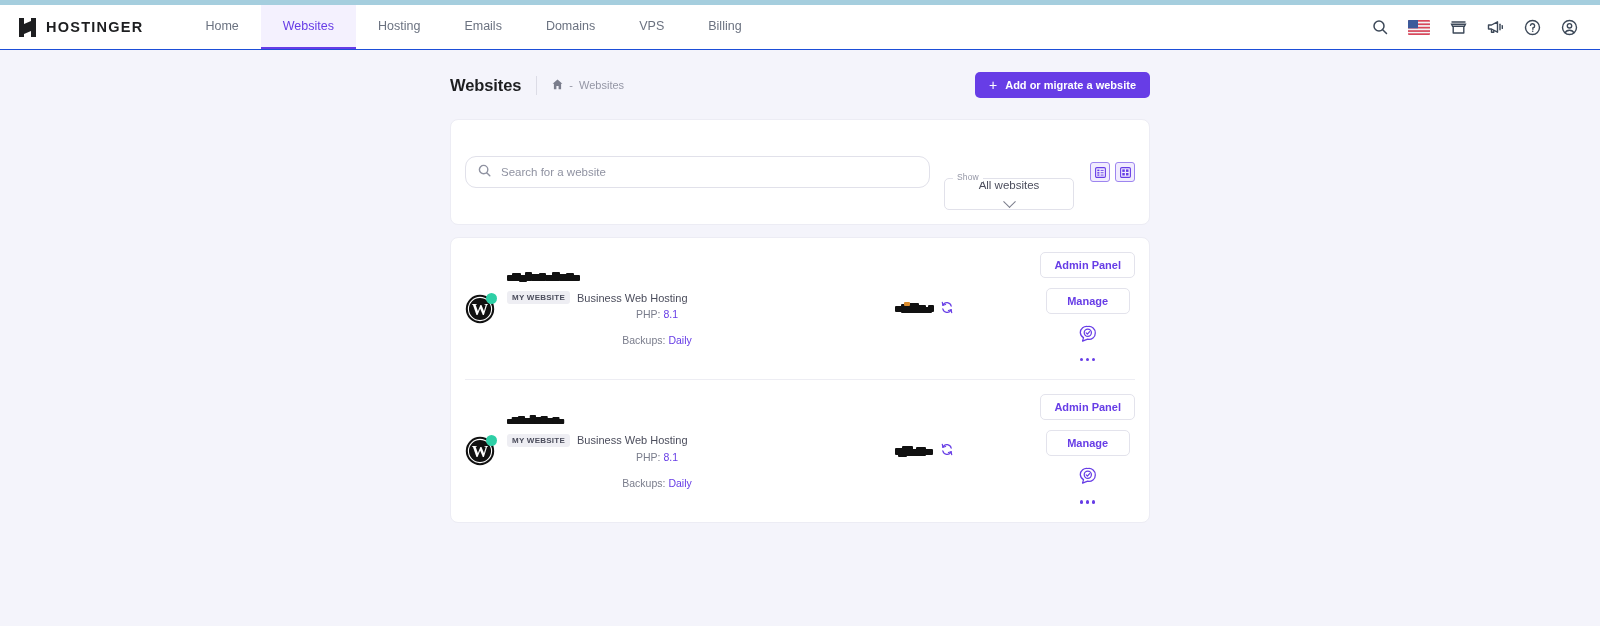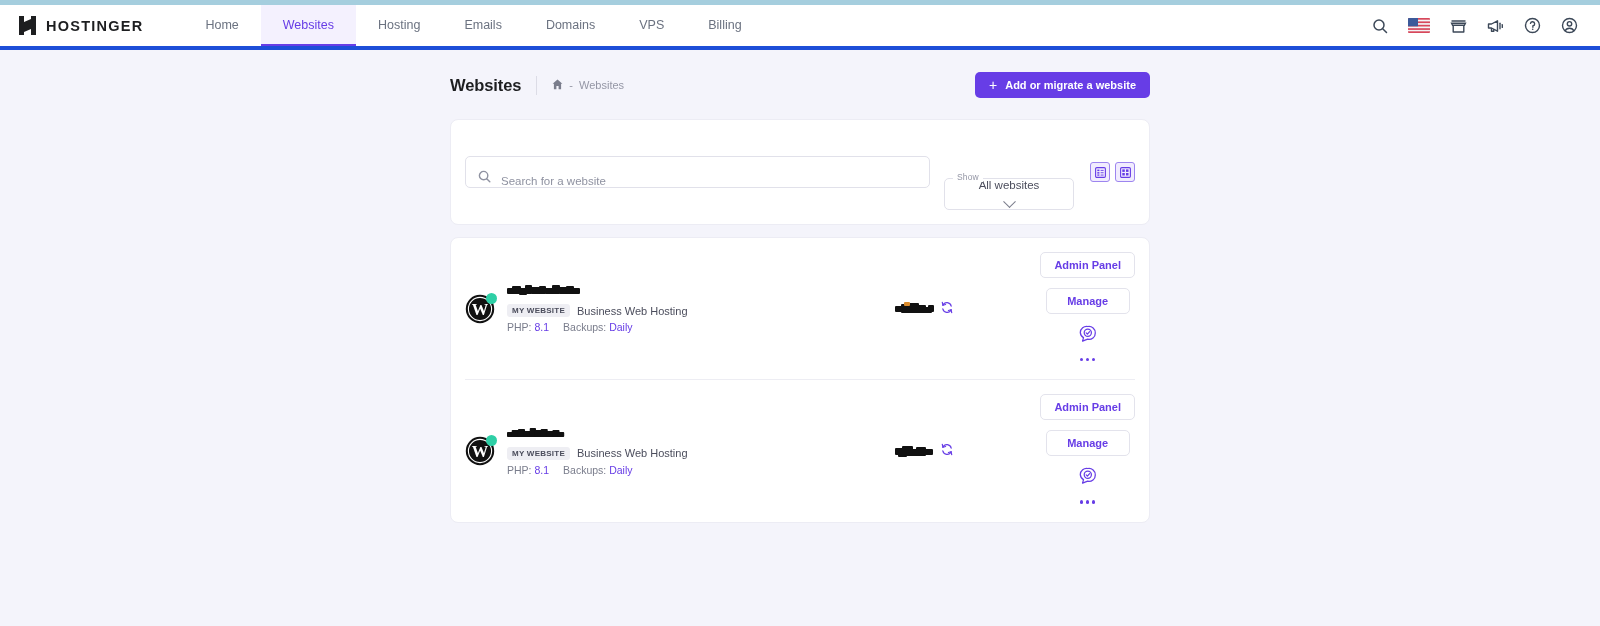--- a/index.html
+++ b/index.html
@@ -21,21 +21,21 @@
   .top-accent {
     height: 5px;
     width: 100%;
     background: #a5cede;
   }
 
   
   .navbar {
     height: 45px;
     background: #ffffff;
-    border-bottom: 4px solid #1d4ed8;
+    border-bottom: 1px solid #1d4ed8;
     display: flex;
     align-items: stretch;
     padding: 0 22px 0 18px;
     position: relative;
   }
 
   .brand {
     display: flex;
     align-items: center;
     gap: 9px;
@@ -164,25 +164,25 @@
     display: flex;
     align-items: center;
     gap: 14px;
     padding: 14px;
     margin-bottom: 12px;
   }
 
   .search-box {
     flex: 1;
     display: flex;
-    align-items: flex-end;
+    align-items: center;
     gap: 10px;
     height: 32px;
     border: 1px solid #e1e1ea;
-    border-radius: 5px;
+    border-radius: 11px;
     padding: 0 12px;
   }
   .search-box input {
     flex: 1;
     border: none;
     outline: none;
     font-family: inherit;
     font-size: 11.5px;
     color: #1d1e20;
     background: transparent;
@@ -293,20 +293,21 @@
   .plan {
     font-size: 11px;
     color: #4b4d5c;
   }
   .spec-line {
     display: flex;
     align-items: center;
     gap: 14px;
     font-size: 10.5px;
     color: #7a7d8c;
+    flex-direction: column;
   }
   .spec-val { color: #673de6; }
 
   .site-domain {
     flex: 1;
     display: flex;
     align-items: center;
     justify-content: center;
     gap: 6px;
   }

